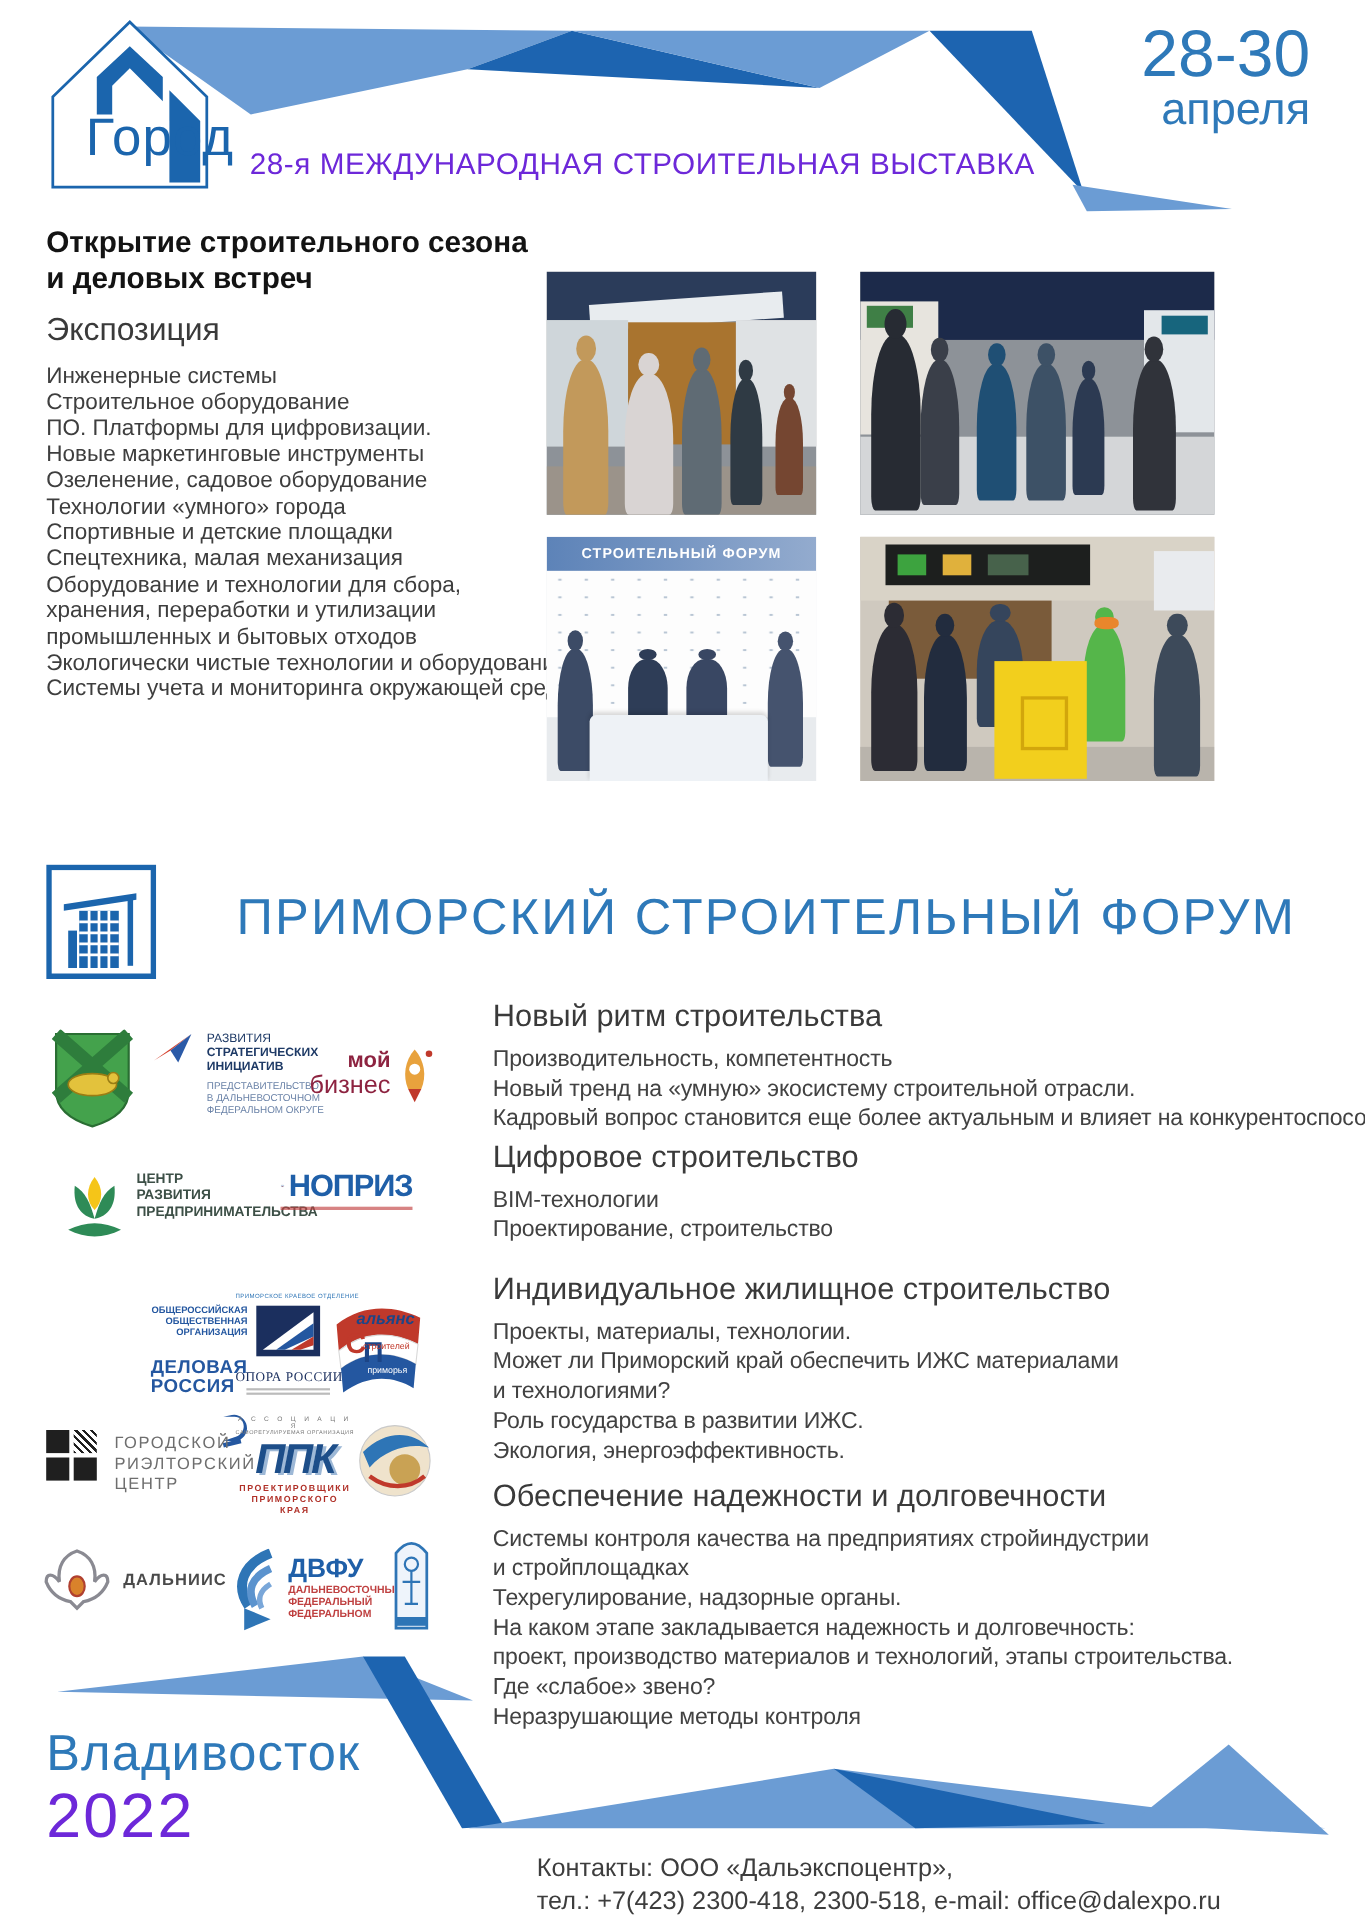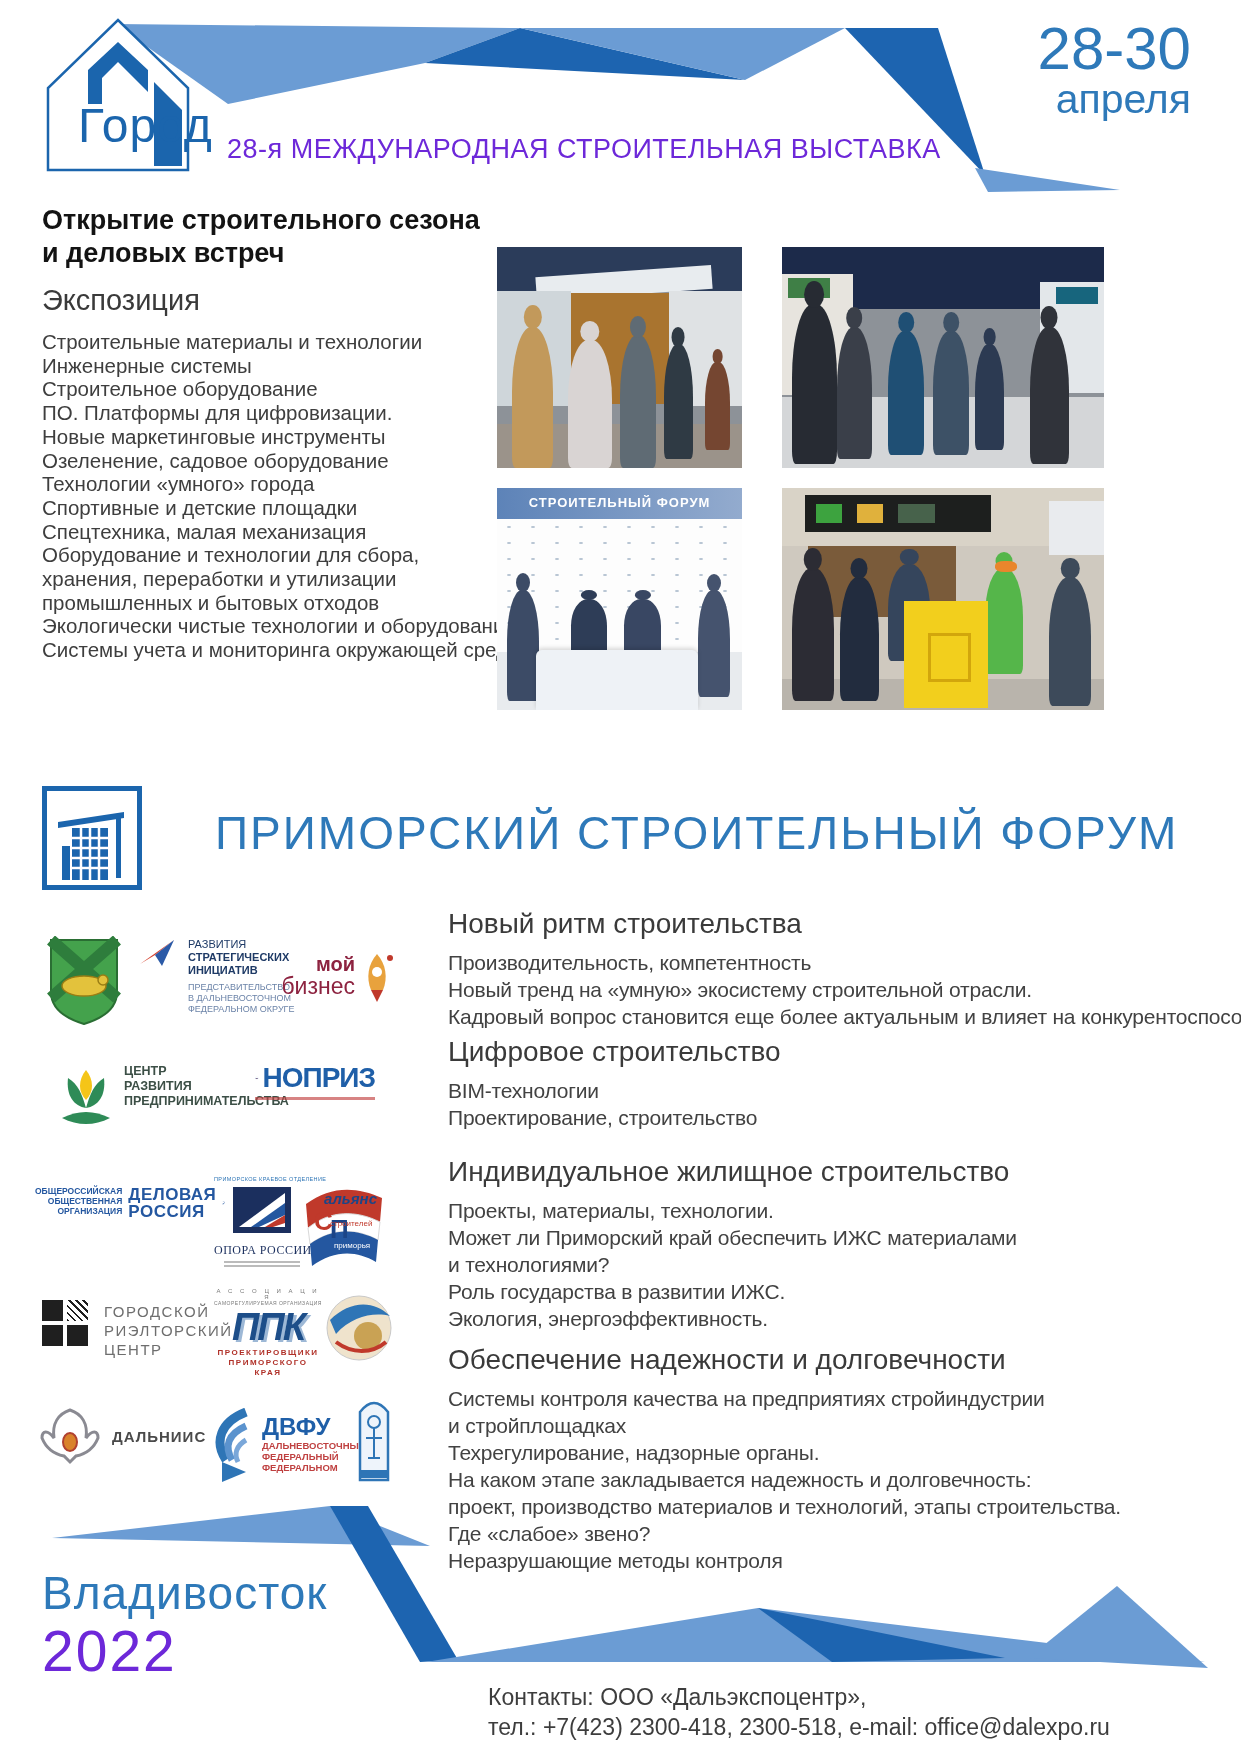--- a/index.html
+++ b/index.html
@@ -87,21 +87,21 @@
   .mb-w2{font-size:23px;line-height:24px;}
   .mb-rocket{position:absolute;right:0;top:0;width:36px;height:58px;}
   .crp{left:58px;top:1056px;width:210px;height:80px;}
   .crp-icon{position:absolute;left:0;top:0;width:56px;height:78px;}
   .crp-text{margin-left:66px;margin-top:8px;font-size:12.5px;font-weight:700;color:#3c4f46;line-height:15px;}
   .nopriz{left:255px;top:1062px;width:120px;}
   .nopriz-row{display:flex;align-items:center;gap:4px;justify-content:space-between;}
   .nopriz-name{font-size:28px;font-weight:700;color:#1f5fa8;letter-spacing:-1px;}
   .nopriz-sub{height:3px;background:#c24040;opacity:.65;margin-top:3px;}
   .dr{left:35px;top:1186px;width:190px;}
-  .dr-row{display:flex;align-items:flex-start;gap:6px;}
+  .dr-row{display:flex;align-items:flex-end;gap:18px;flex-direction:column;}
   .dr-small{text-align:right;font-size:8.5px;color:#2457a0;line-height:10px;font-weight:700;}
   .dr-big{font-size:17px;font-weight:700;color:#2457a0;line-height:17px;letter-spacing:.5px;}
   .dr-swoosh{width:26px;height:34px;}
   .opora{left:214px;top:1176px;width:96px;text-align:center;}
   .opora-top{font-size:5.5px;color:#2e75b6;letter-spacing:.4px;white-space:nowrap;}
   .opora-sq{width:62px;height:50px;margin:3px auto 0;}
   .opora-name{font-family:"Liberation Serif",serif;font-size:12px;color:#1b2f5e;letter-spacing:.5px;margin-top:4px;white-space:nowrap;}
   .opora-fine{height:2px;background:#bbb;margin:3px 10px 2px;}
   .opora-fine+.opora-fine{margin-top:2px;}
   .alyans{left:300px;top:1178px;width:86px;height:94px;}
@@ -156,21 +156,20 @@
   <div class="abs edition nowrap">28-я МЕЖДУНАРОДНАЯ СТРОИТЕЛЬНАЯ ВЫСТАВКА</div>
   <div class="abs date-days nowrap">28-30</div>
   <div class="abs date-month nowrap">апреля</div>
 
   <div class="abs intro-title">
     <div class="nowrap">Открытие строительного сезона</div>
     <div class="nowrap">и деловых встреч</div>
   </div>
   <div class="abs intro-sub nowrap">Экспозиция</div>
   <div class="abs expo-list">
-    <div class="expo-item">Строительные материалы и технологии</div>
     <div class="expo-item">Инженерные системы</div>
     <div class="expo-item">Строительное оборудование</div>
     <div class="expo-item">ПО. Платформы для цифровизации.</div>
     <div class="expo-item">Новые маркетинговые инструменты</div>
     <div class="expo-item">Озеленение, садовое оборудование</div>
     <div class="expo-item">Технологии «умного» города</div>
     <div class="expo-item">Спортивные и детские площадки</div>
     <div class="expo-item">Спецтехника, малая механизация</div>
     <div class="expo-item">Оборудование и технологии для сбора,</div>
     <div class="expo-item">хранения, переработки и утилизации</div>

